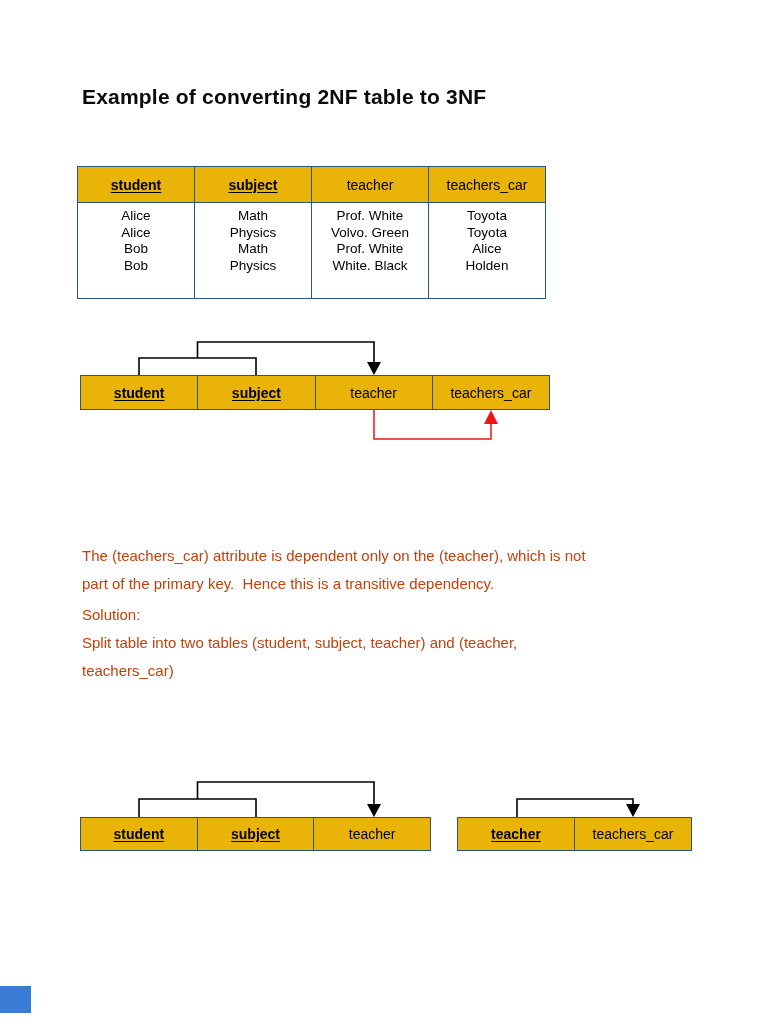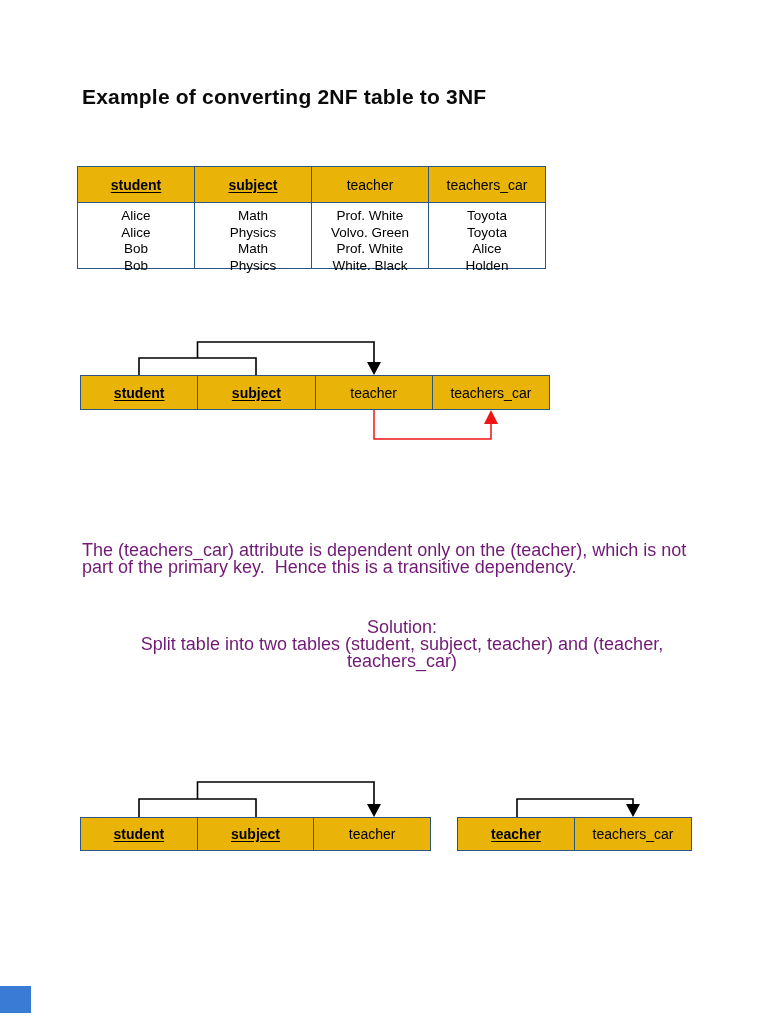--- a/index.html
+++ b/index.html
@@ -19,43 +19,43 @@
     flex:1;display:flex;align-items:center;justify-content:center;
     border-left:1.5px solid #2b567f;font-size:14px;box-sizing:border-box;
   }
   .attr-cell:first-child{border-left:none;}
   .attr-cell.pk{font-weight:bold;text-decoration:underline;text-underline-offset:2px;}
   
   .t2nf{left:77px;top:166px;width:469px;}
   .t2nf .hrow{height:37px;}
   .t2nf .brow{
     display:flex;border:1.5px solid #2b567f;border-top:none;background:#ffffff;
-    height:66px;box-sizing:border-box;
+    height:96px;box-sizing:border-box;
   }
   .t2nf .bcol{
     flex:1;border-left:1.5px solid #2b567f;box-sizing:border-box;
     text-align:center;padding-top:5px;
   }
   .t2nf .bcol:first-child{border-left:none;}
   .t2nf .bcol div{font-size:13.5px;line-height:16.5px;}
   
   .mid-row{left:80px;top:375px;width:470px;height:35px;}
   .res1-row{left:80px;top:817px;width:351px;height:34px;}
   .res2-row{left:457px;top:817px;width:235px;height:34px;}
   svg{display:block;pointer-events:none;}
   .svg-mid{left:80px;top:335px;}
   .svg-res1{left:80px;top:778px;}
   .svg-res2{left:457px;top:778px;}
   
   .copy{
-    left:82px;width:640px;font-size:18px;line-height:17px;
-    white-space:pre-wrap;color:#701a75;
+    left:82px;width:640px;font-size:15px;line-height:28px;
+    white-space:pre-wrap;color:#c2410c;
   }
   .copy.explanation{top:542px;}
-  .copy.solution{top:619px;text-align:center;}
+  .copy.solution{top:601px;}
   
   .page-corner{left:0;top:986px;width:31px;height:27px;background:#3a7bd5;}
 </style>
 </head>
 <body>
 
 <h1 class="abs page-title">Example of converting 2NF table to 3NF</h1>
 
 <div class="abs t2nf">
   <div class="attr-row hrow">

